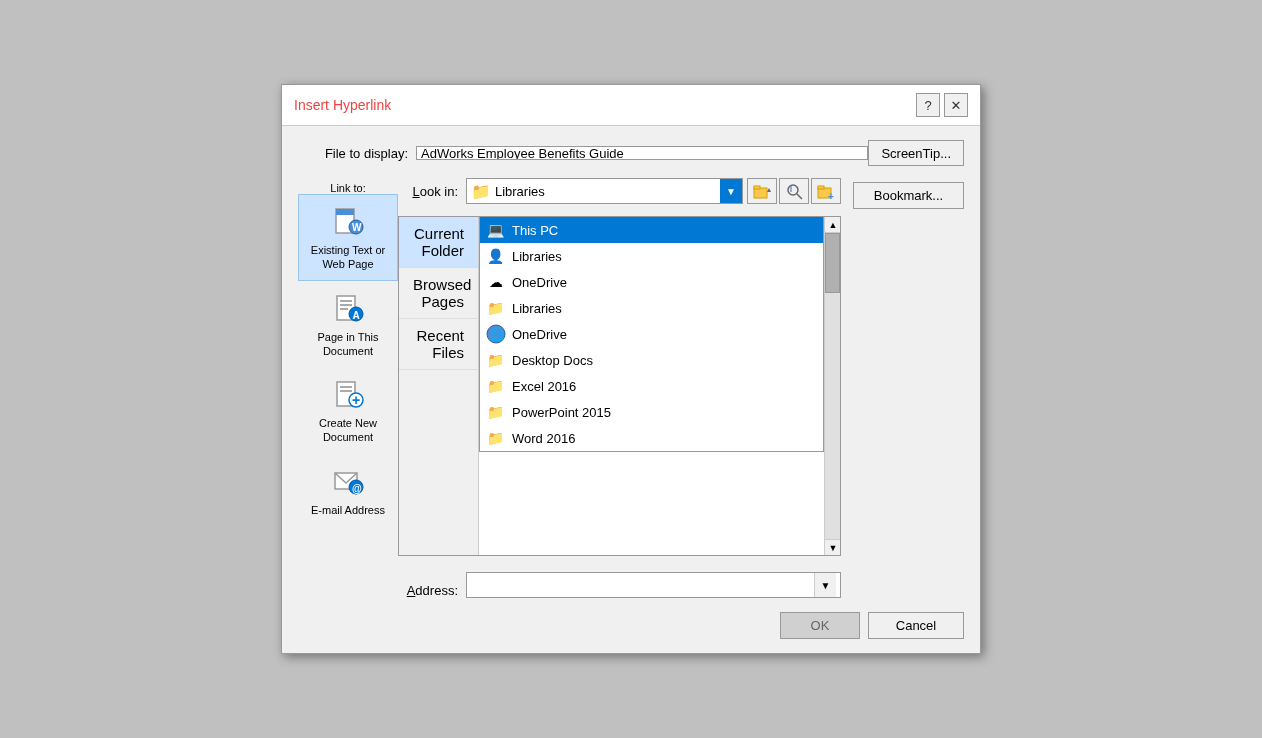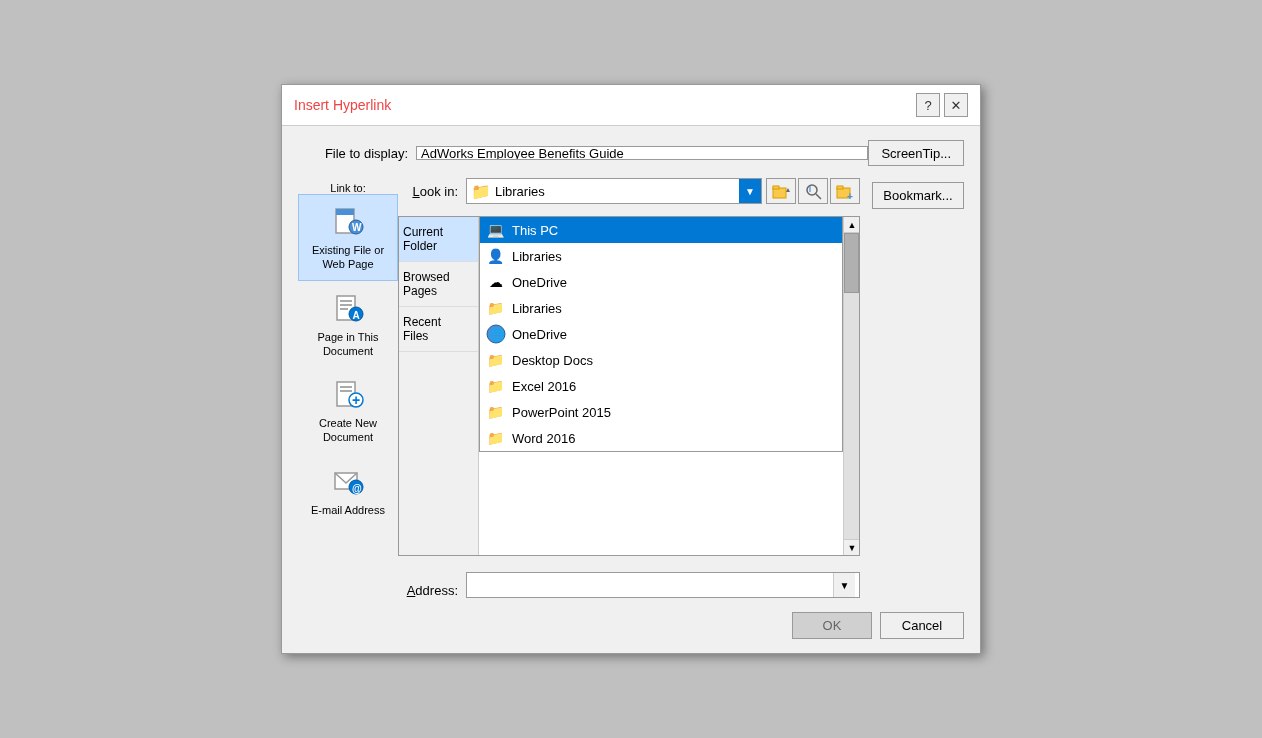--- a/index.html
+++ b/index.html
@@ -186,23 +186,23 @@
       min-height: 340px;
     }
     .sidebar-nav {
       width: 80px;
       background: #f0f0f0;
       border-right: 1px solid #ccc;
       display: flex;
       flex-direction: column;
     }
     .sidebar-nav-item {
-      padding: 8px 4px;
-      font-size: 12px;
-      text-align: left;
+      padding: 8px 14px;
+      font-size: 15px;
+      text-align: right;
       cursor: pointer;
       color: #000;
       border-bottom: 1px solid #ddd;
     }
     .sidebar-nav-item.active {
       background: #cce4ff;
     }
 
     .file-list-container {
       flex: 1;
@@ -272,21 +272,21 @@
       font-size: 10px;
     }
     .right-side-btns {
       display: flex;
       flex-direction: column;
       gap: 8px;
       margin-left: 12px;
       padding-top: 4px;
     }
     .right-btn {
-      width: 92px;
+      width: 111px;
       padding: 5px 8px;
       background: #f0f0f0;
       border: 1px solid #999;
       cursor: pointer;
       font-size: 13px;
       text-align: center;
     }
 
     .bottom-row {
       display: flex;
@@ -298,21 +298,21 @@
       width: 80px;
       padding: 5px 8px;
       background: #d0d0d0;
       border: 1px solid #999;
       cursor: pointer;
       font-size: 13px;
       text-align: center;
       color: #666;
     }
     .cancel-btn {
-      width: 84px;
+      width: 96px;
       padding: 5px 8px;
       background: #f0f0f0;
       border: 1px solid #999;
       cursor: pointer;
       font-size: 13px;
       text-align: center;
     }
     .underline { text-decoration: underline; }
   </style>
 </head>
@@ -345,21 +345,21 @@
 
         <div class="nav-item active">
           <div class="nav-icon">
             <svg width="32" height="32" viewBox="0 0 32 32">
               <rect x="4" y="4" width="18" height="24" fill="#fff" stroke="#999" stroke-width="1.5"></rect>
               <rect x="4" y="4" width="18" height="6" fill="#4a90d9" stroke="#4a90d9" stroke-width="0"></rect>
               <circle cx="24" cy="22" r="7" fill="#4a90d9" stroke="#2060a0" stroke-width="1"></circle>
               <text x="20" y="26" font-size="10" fill="#fff" font-weight="bold">W</text>
             </svg>
           </div>
-          <span style="font-size:11px; line-height:1.3;">Existing File or Web Page</span>
+          <span style="font-size:11px; line-height:1.3;">Existing Text or Web Page</span>
         </div>
 
         <div class="nav-item">
           <div class="nav-icon">
             <svg width="32" height="32" viewBox="0 0 32 32">
               <rect x="5" y="4" width="18" height="24" fill="#fff" stroke="#999" stroke-width="1.5"></rect>
               <rect x="8" y="8" width="12" height="2" fill="#aaa"></rect>
               <rect x="8" y="12" width="12" height="2" fill="#aaa"></rect>
               <rect x="8" y="16" width="8" height="2" fill="#aaa"></rect>
               <circle cx="24" cy="22" r="7" fill="#0078d4" stroke="#005aaa" stroke-width="1"></circle>

